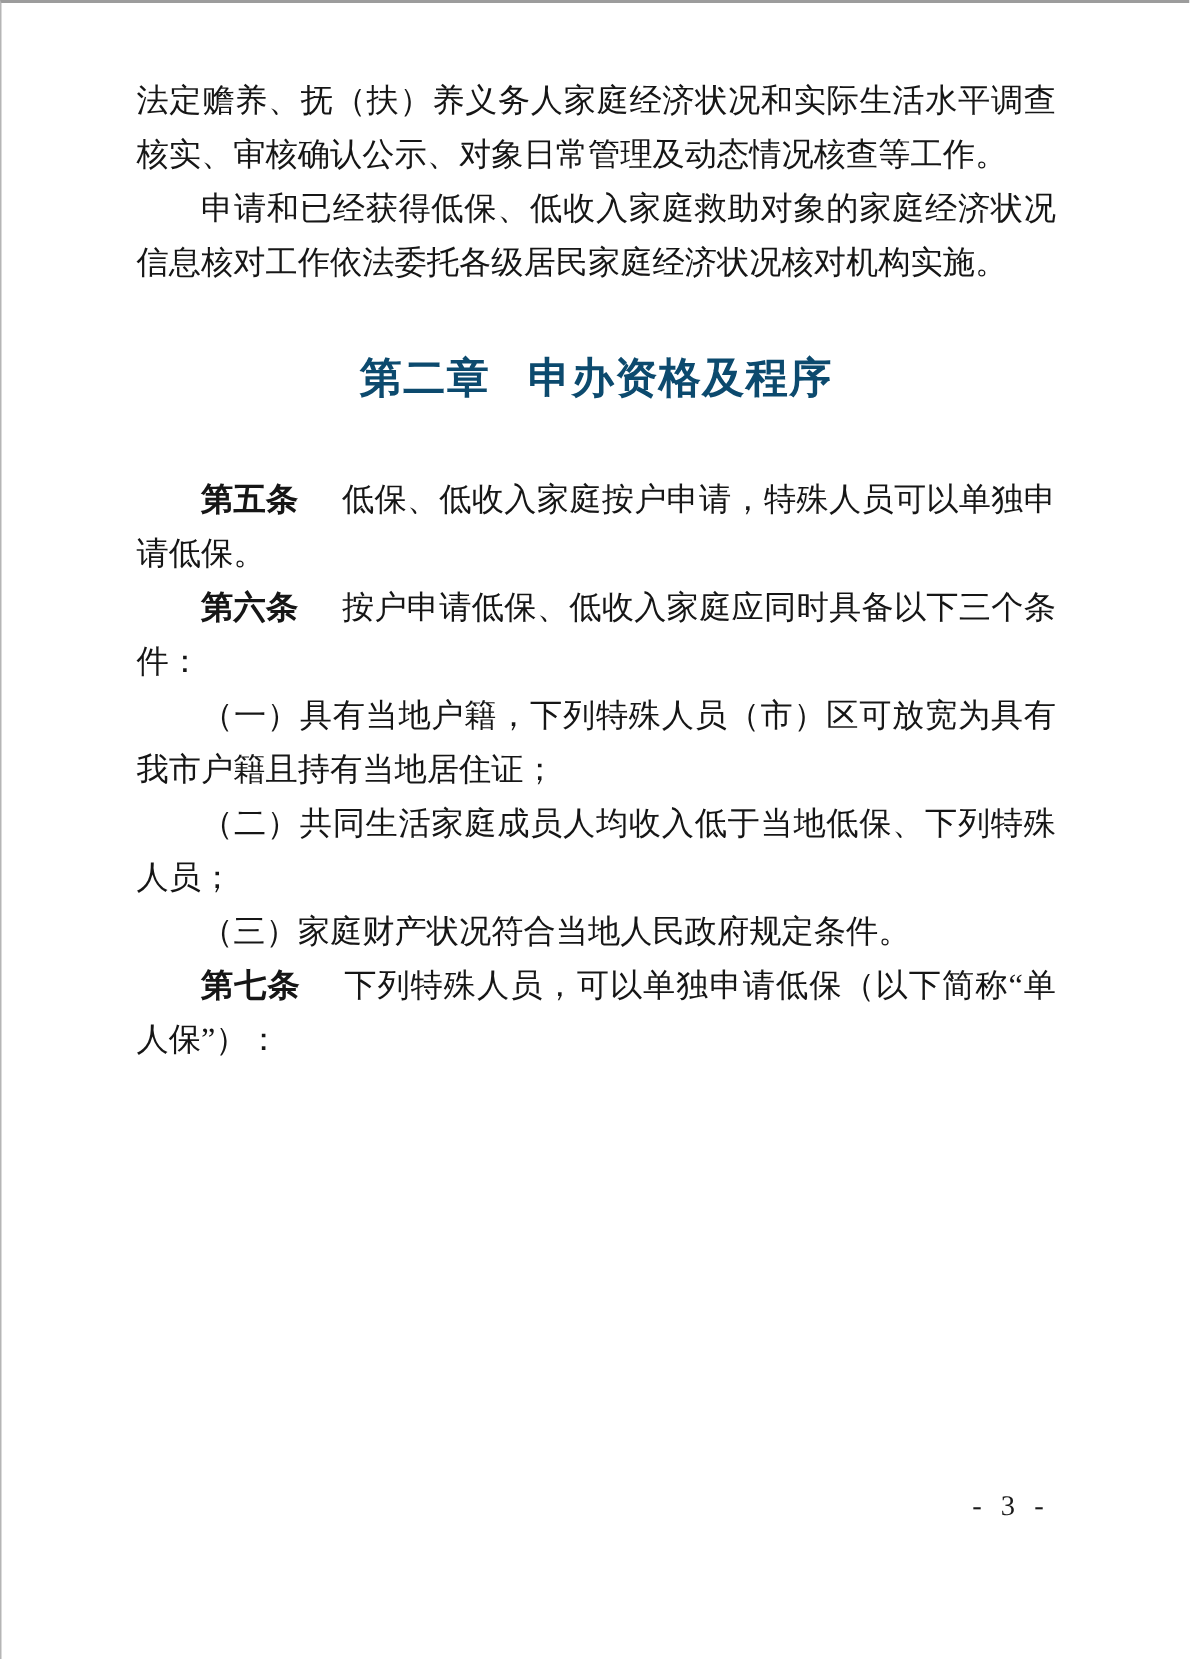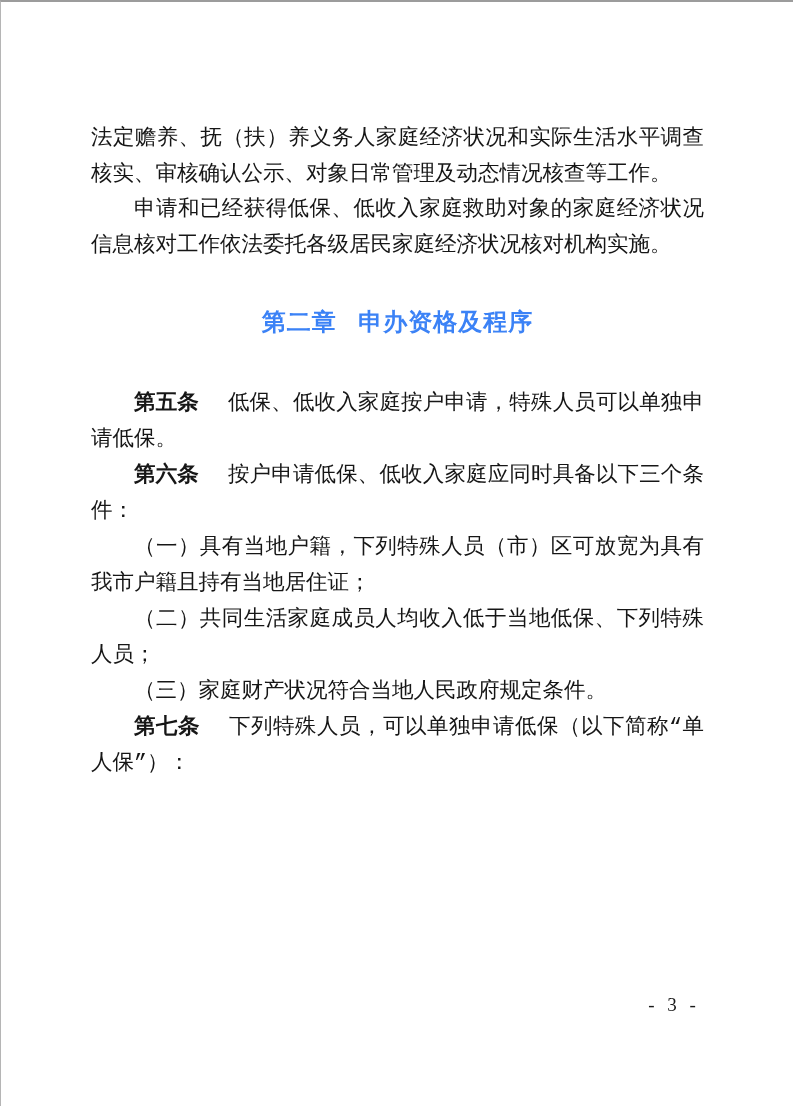--- a/index.html
+++ b/index.html
@@ -17,46 +17,45 @@
     box-sizing: border-box;
     overflow: hidden;
     font-family: "Liberation Serif", "DejaVu Serif", serif;
     color: #161616;
   }
   .content {
     position: absolute;
     top: 0;
     left: 90px;
     width: 613px;
-    padding-top: 117px;
+    padding-top: 47px;
   }
   .para {
     margin: 0;
     font-size: 21.5px;
     line-height: 36px;
     text-align: justify;
     letter-spacing: 0;
   }
   .indent {
     text-indent: 2em;
-    font-family: Liberation Mono, monospace;
   }
   .art-label {
     font-weight: 700;
     margin-right: 1.35em;
     margin-top: 23px;
   }
   .chapter {
     margin: 41px 0 45px 0;
     text-align: center;
     font-family: "DejaVu Sans", "Liberation Sans", sans-serif;
     font-weight: 700;
-    font-size: 24px;
+    font-size: 28px;
     line-height: 36px;
-    color: #3b82f6;
+    color: #0c4a6e;
     letter-spacing: 1px;
   }
   .chapter .chap-num {
     margin-right: 0.9em;
   }
   .page-number {
     position: absolute;
     top: 990px;
     left: 628px;
     width: 90px;

